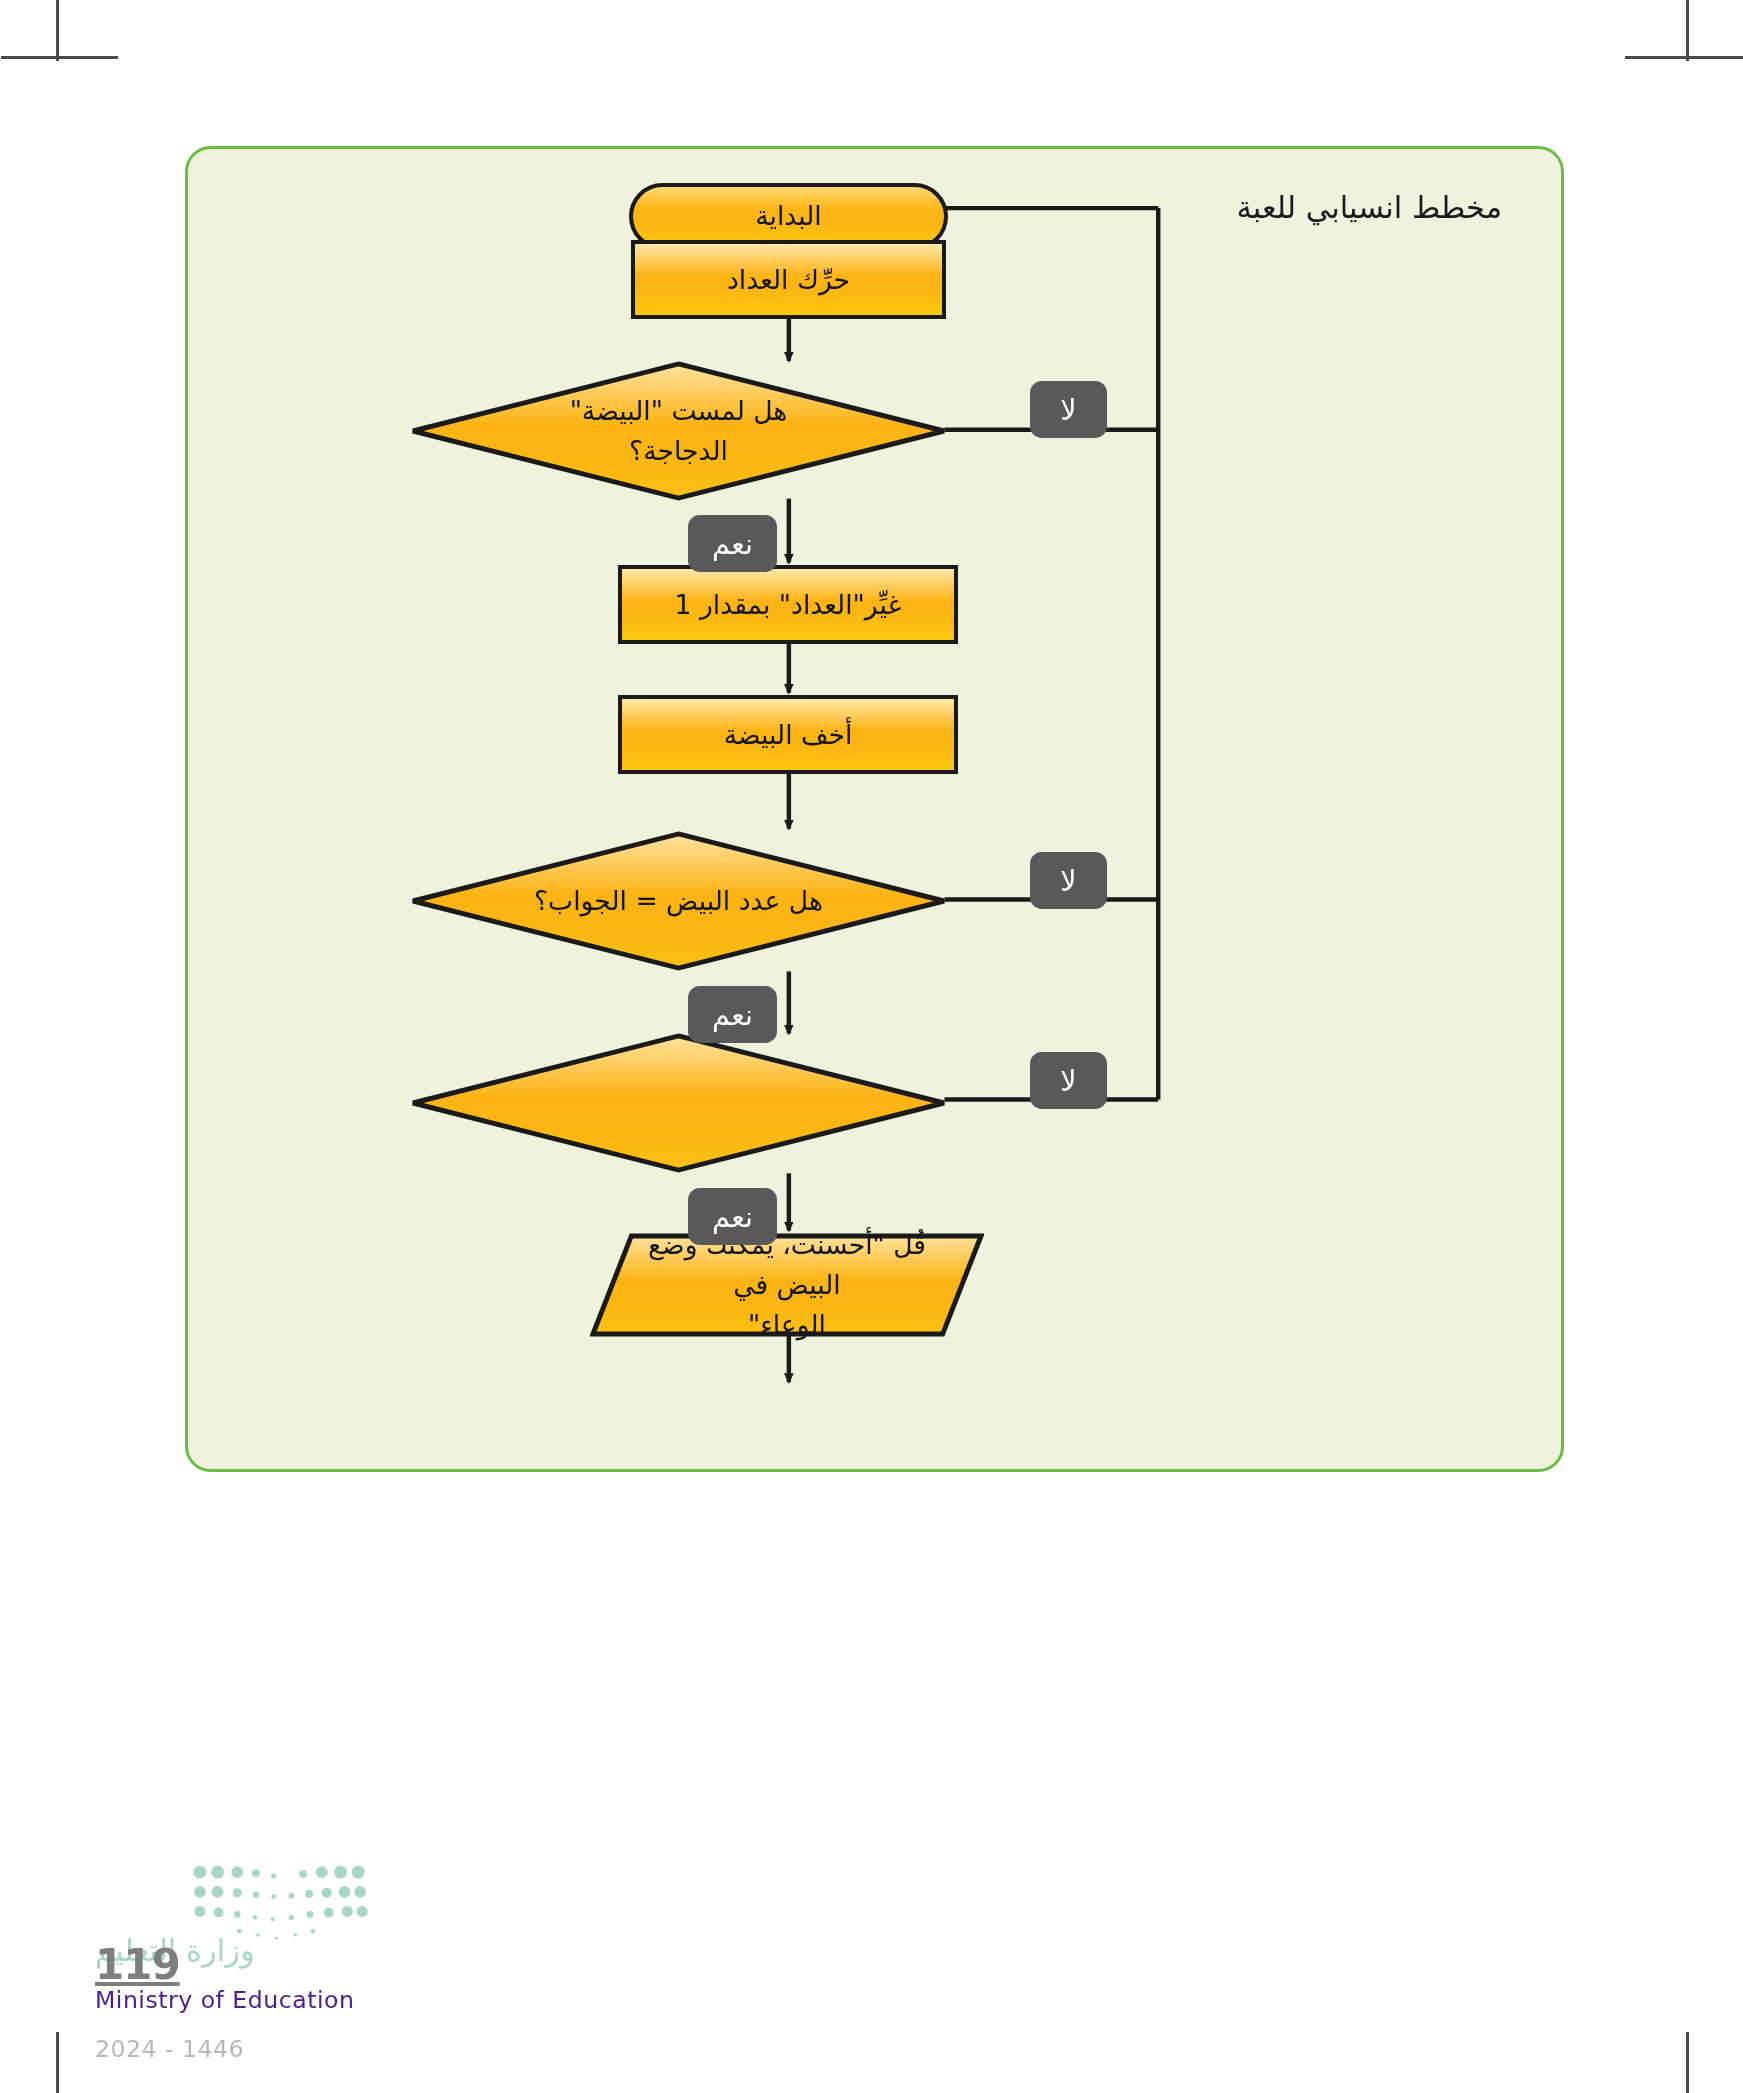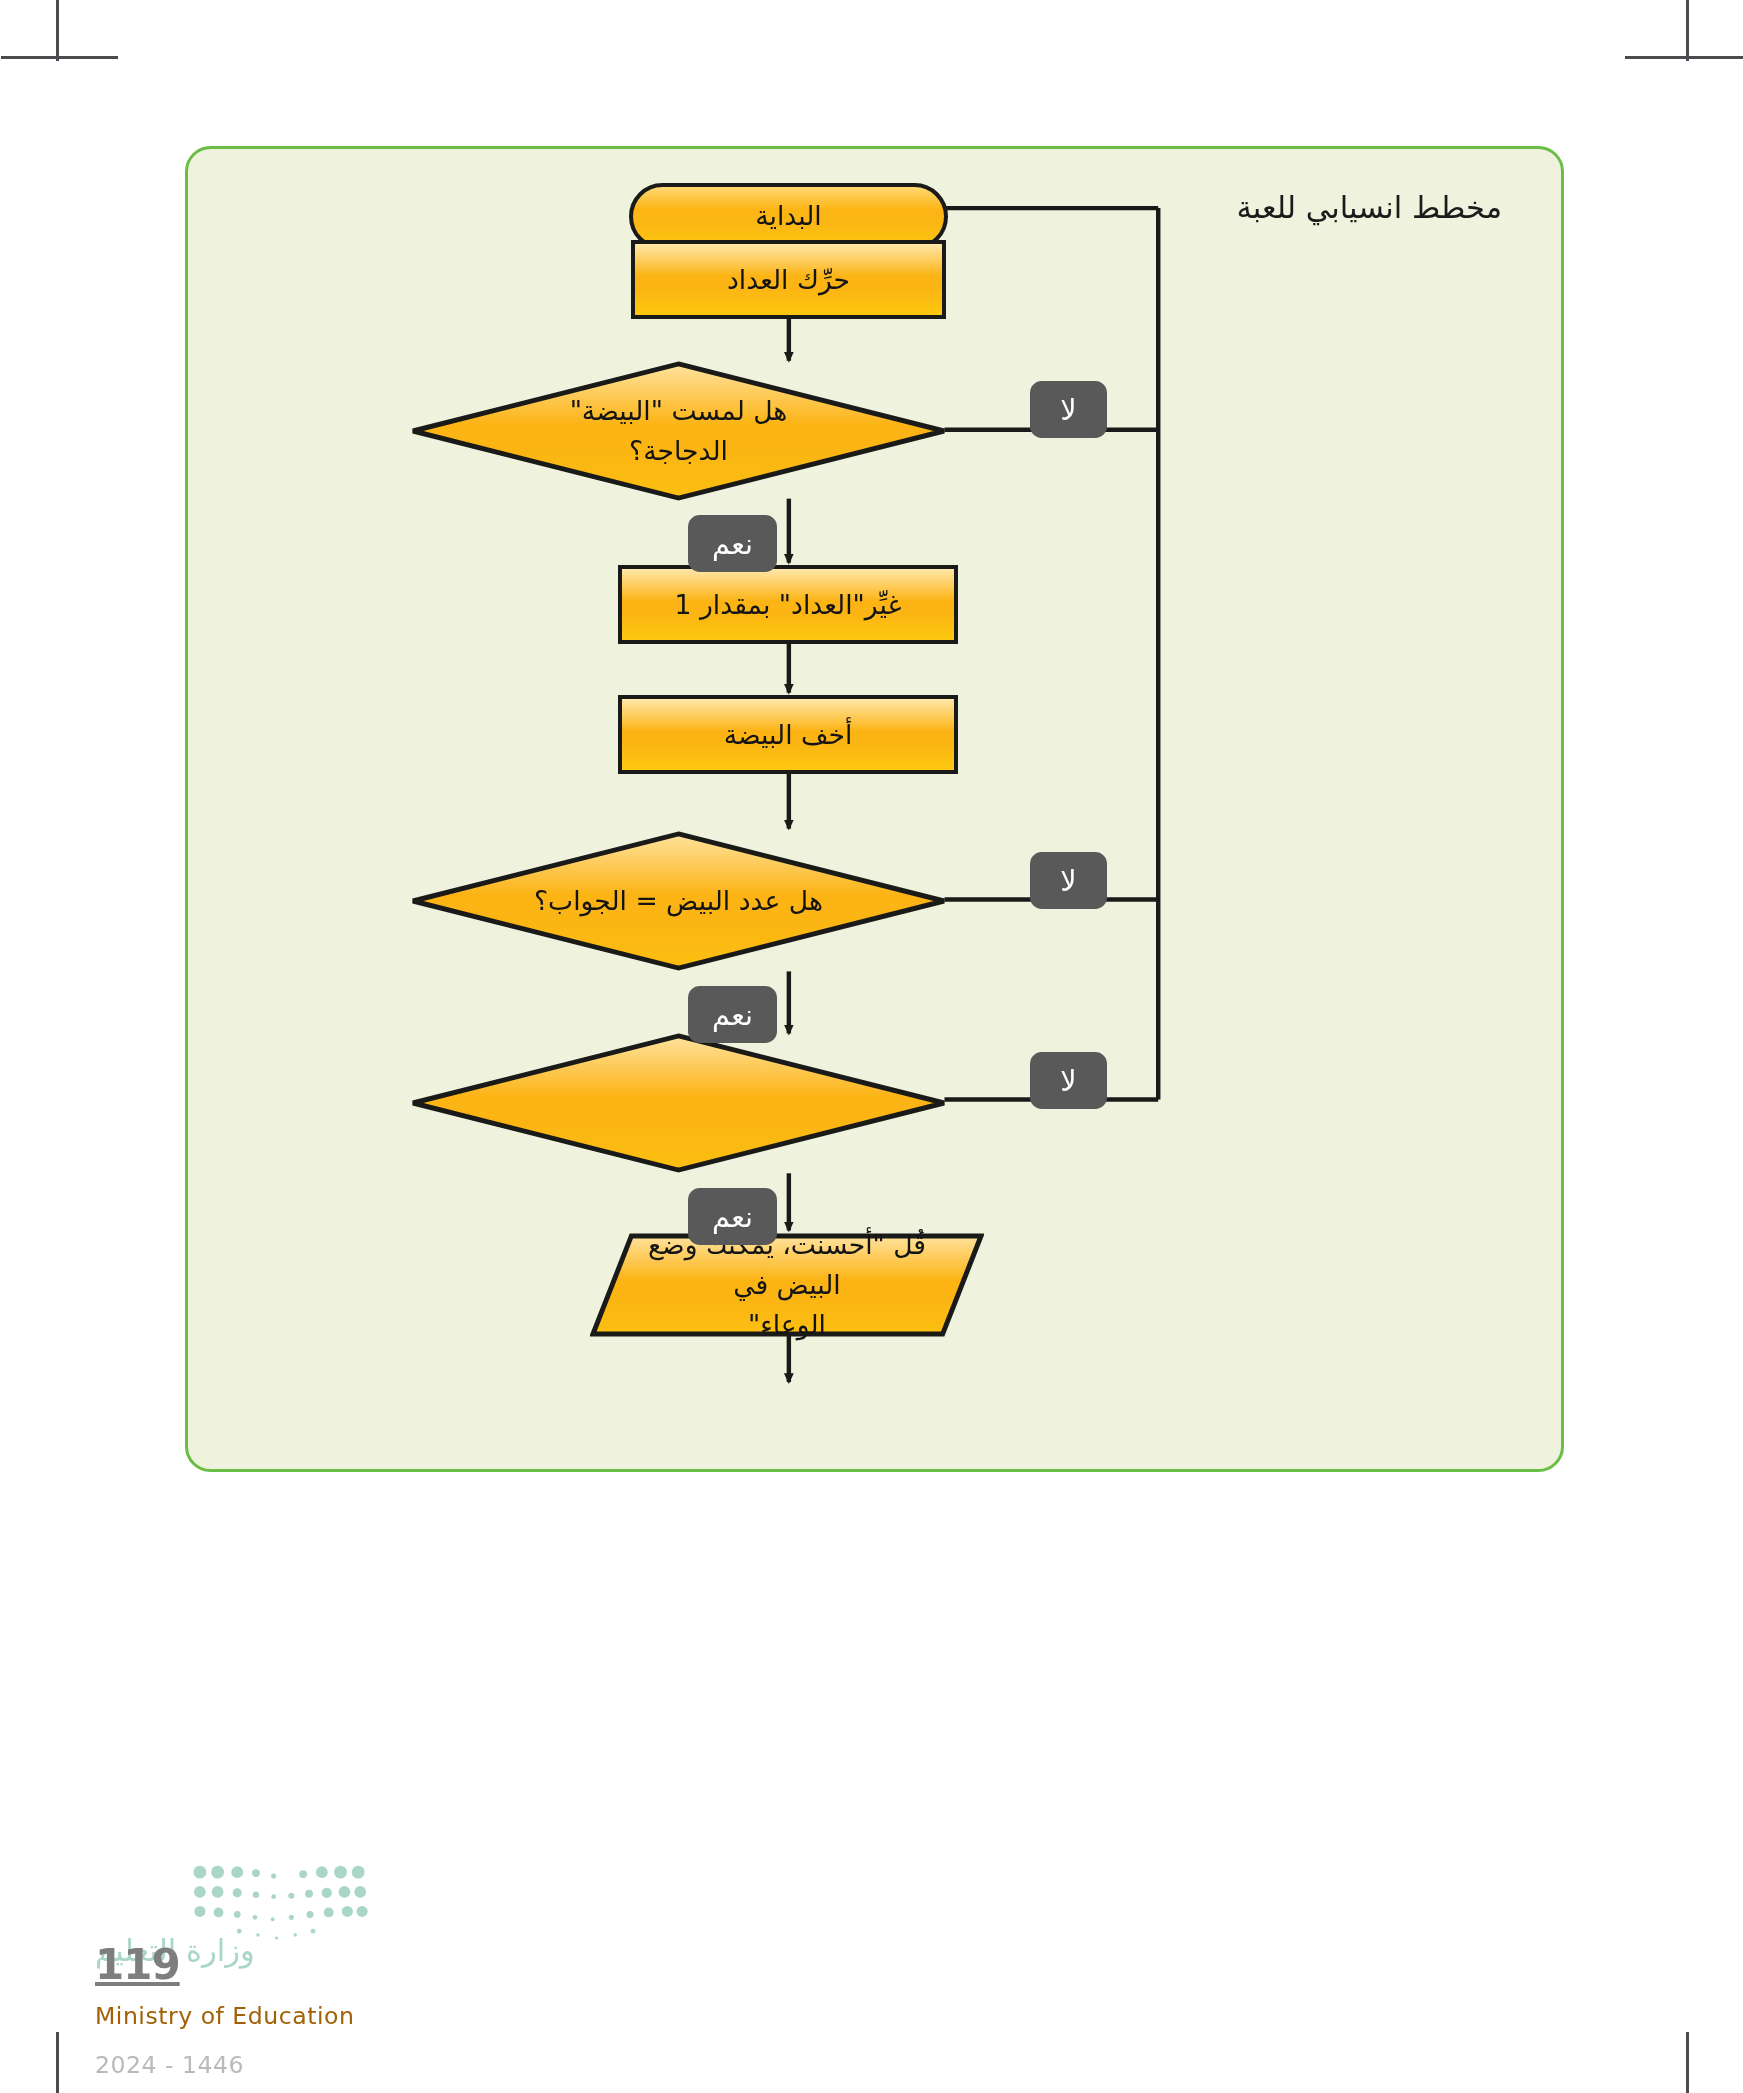--- a/index.html
+++ b/index.html
@@ -105,21 +105,21 @@
   #footer .pgrow{display:flex;align-items:flex-end;gap:9.9px;direction:ltr;}
   #pagenum{
     font-size:42px;font-weight:700;color:#7e7e7e;letter-spacing:-1px;
     line-height:0.9;
     text-decoration:underline;
   }
   #minar{
     font-size:30.5px;color:#a9d6c8;direction:rtl;line-height:1;
     position:absolute;left:95px;top:1936px;
   }
-  #mineng{font-size:23.6px;color:#a16207;letter-spacing:0.5px;direction:ltr;margin-top:18px;}
+  #mineng{font-size:23.6px;color:#4c1d95;letter-spacing:0.5px;direction:ltr;margin-top:2px;}
   #minyear{font-size:23.6px;color:#b9b9b9;letter-spacing:0.5px;direction:ltr;margin-top:21px;}
 </style>
 </head>
 <body>
 
 <div class="crop v" style="left:56px;top:0;"></div>
 <div class="crop h" style="left:0;top:56px;"></div>
 <div class="crop v" style="left:1686px;top:0;"></div>
 <div class="crop h" style="left:1625px;top:56px;"></div>
 <div class="crop v" style="left:56px;top:2032px;"></div>

